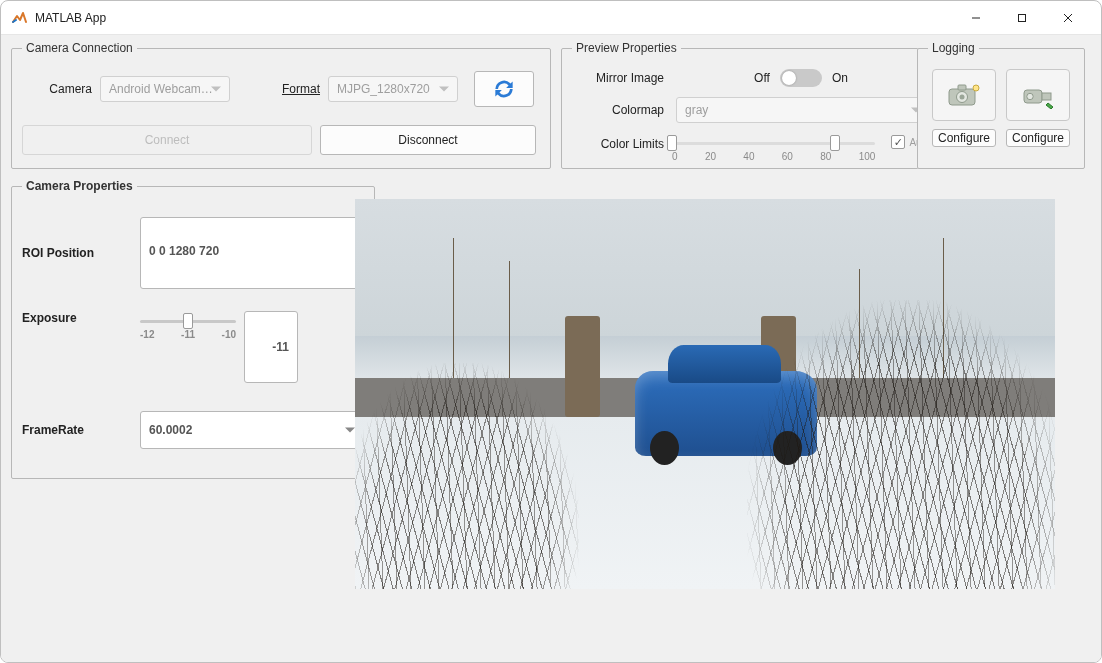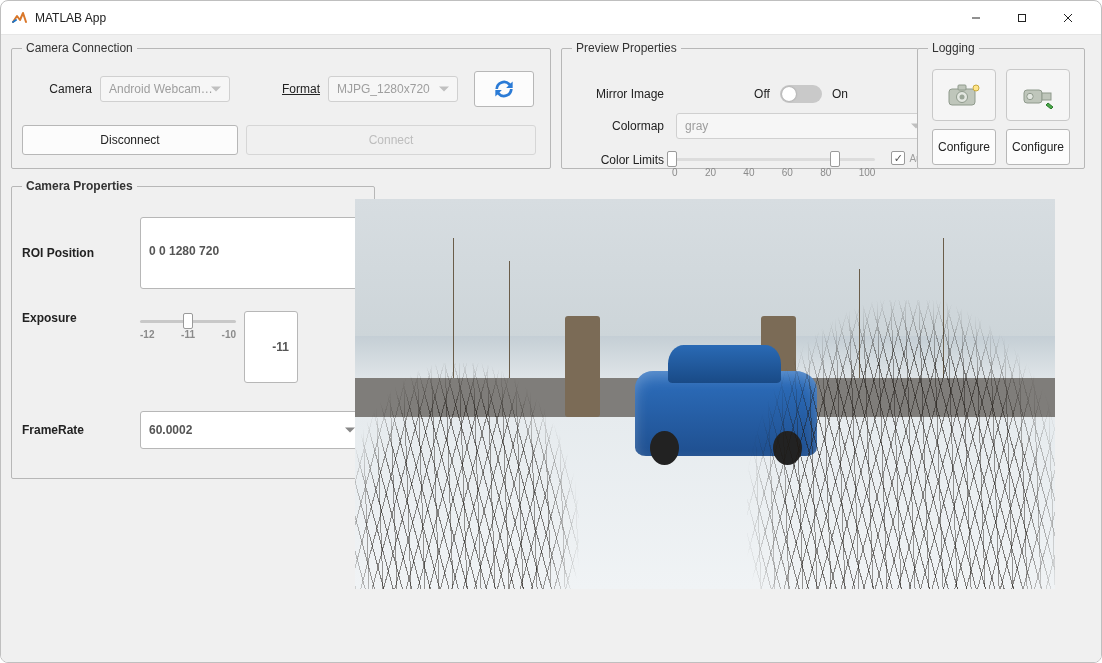--- a/index.html
+++ b/index.html
@@ -73,21 +73,21 @@
     color: #9e9e9e;
     border-color: #d0d0d0;
   }
   .select .caret {
     position: absolute; right: 8px; top: 50%; transform: translateY(-50%);
     width: 0; height: 0; border-left: 5px solid transparent; border-right: 5px solid transparent;
     border-top: 5px solid #888;
   }
   .select.disabled .caret { border-top-color: #c0c0c0; }
   .btn {
-    height: 36px;
+    height: 18px;
     padding: 0 12px;
     border: 1px solid #b7b7b7;
     border-radius: 3px;
     background: #fcfcfc;
     display: inline-flex;
     align-items: center;
     justify-content: center;
     font-size: 12px;
     cursor: pointer;
   }
@@ -232,33 +232,33 @@
           <span class="caret"></span>
         </div>
         <div class="iconbtn" style="margin-left:8px;">
           <svg width="26" height="26" viewBox="0 0 24 24">
             <path d="M4 12a8 8 0 0 1 14-5l2-2v6h-6l2.2-2.2A5.5 5.5 0 0 0 6.5 12" fill="#2b7bd6"></path>
             <path d="M20 12a8 8 0 0 1-14 5l-2 2v-6h6l-2.2 2.2A5.5 5.5 0 0 0 17.5 12" fill="#2b7bd6"></path>
           </svg>
         </div>
       </div>
       <div class="row" style="margin-top:18px;">
+        <div class="btn disabled" style="width:290px; height:30px;">
+          <span>Connect</span>
+        </div>
         <div class="btn" style="width:216px; height:30px;">
           <span>Disconnect</span>
         </div>
-        <div class="btn disabled" style="width:290px; height:30px;">
-          <span>Connect</span>
-        </div>
       </div>
     </fieldset>
 
     <fieldset class="panel" style="left:560px; top:6px; width:380px; height:128px;">
       <legend>Preview Properties</legend>
 
-      <div class="row" style="margin-top:20px;">
+      <div class="row" style="margin-top:4px;">
         <div class="lbl" style="width:92px;">Mirror Image</div>
         <div style="flex:1; display:flex; align-items:center; justify-content:center; gap:10px;">
           <span>Off</span>
           <div class="toggle">
               <div class="knob"></div>
             </div>
           <span>On</span>
         </div>
       </div>
 

